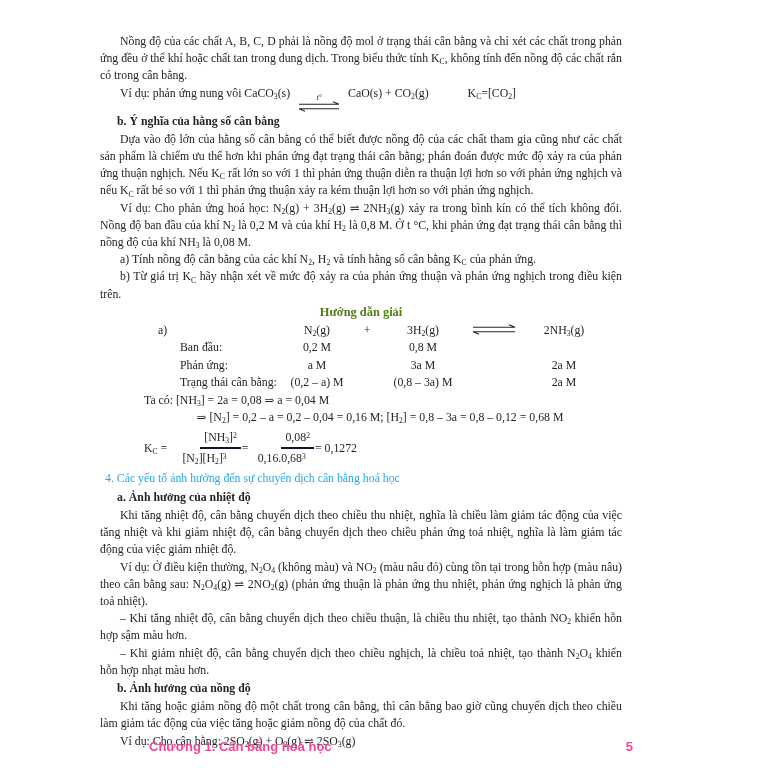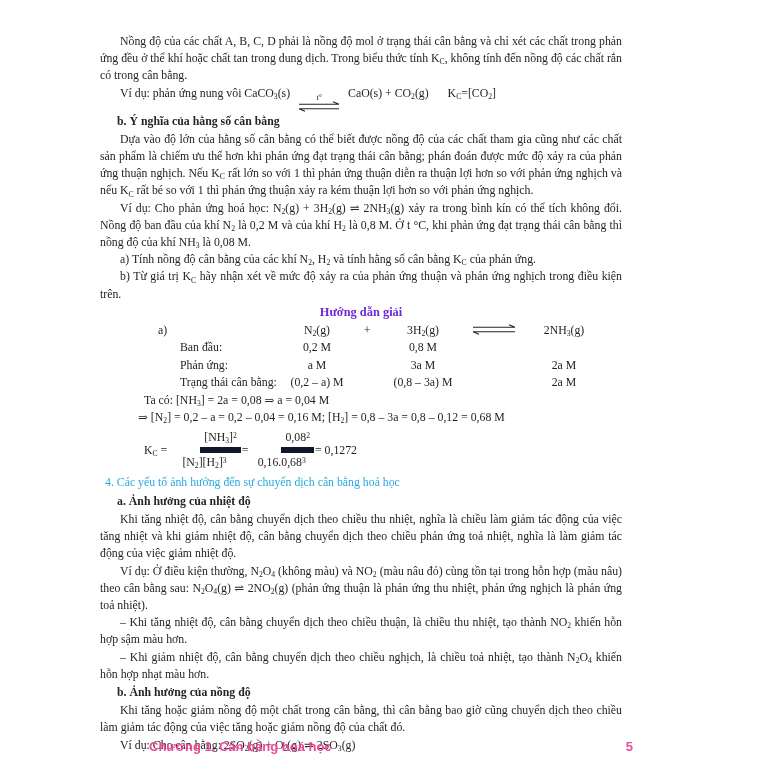--- a/index.html
+++ b/index.html
@@ -19,40 +19,40 @@
     left:100px;right:158px;top:33px;
     text-align:justify;
   }
   p{margin:0;}
   .para{text-indent:20px;}
   sub,sup{font-size:0.65em;line-height:0;}
   sub{vertical-align:baseline;position:relative;top:0.28em;}
   sup{vertical-align:baseline;position:relative;top:-0.45em;}
   .h-sub{font-weight:bold;text-indent:0;padding-left:17px;margin:1px 0;}
   .h-main{font-weight:normal;color:#29a8e0;text-indent:0;padding-left:5px;margin:1px 0;text-align:left;}
-  .solution-head{font-weight:bold;color:#6d28d9;text-align:center;text-indent:0;margin:1px 0;font-size:12.4px;}
+  .solution-head{font-weight:bold;color:#4d7c0f;text-align:center;text-indent:0;margin:1px 0;font-size:12.4px;}
   .exline{text-indent:0;padding-left:20px;text-align:left;}
   .workline{text-indent:0;padding-left:44px;text-align:left;}
-  .arrowline{text-indent:0;padding-left:38px;text-align:left;}
-  .kc-tail{display:inline-block;margin-left:16px;}
+  .arrowline{text-indent:0;padding-left:38px;text-align:center;}
+  .kc-tail{display:inline-block;margin-left:36px;}
   
   .arrow-stack{display:inline-flex;flex-direction:column;align-items:center;vertical-align:-3px;margin:0 4px;}
   .arrow-cond{font-size:8px;line-height:7px;font-style:italic;color:#242424;}
   .rev-arrow{display:block;color:#242424;}
   .rev-arrow-inline{vertical-align:-1px;margin:0 2px;color:#242424;}
   
   .sol-table{margin-left:58px;text-align:left;}
   .sol-row{display:grid;grid-template-columns:122px 74px 26px 86px 56px 84px;align-items:center;line-height:17.4px;}
   .sol-row .cell{text-align:center;}
   .sol-row .lbl{text-align:left;padding-left:22px;}
   .sol-row .lbl-first{text-align:left;padding-left:0;}
   
   .formula{display:flex;align-items:center;gap:1px;margin:3px 0 3px 44px;text-align:left;}
   .frac{display:inline-flex;flex-direction:column;align-items:center;text-align:center;}
-  .frac .num{display:block;border-bottom:6px solid #0f172a;padding:0 4px 1px 4px;margin-left:32px;}
+  .frac .num{display:block;border-bottom:2px solid #0f172a;padding:0 4px 1px 4px;margin-left:32px;}
   .frac .den{display:block;padding:1px 4px 0 4px;}
   .footer{
     position:absolute;left:149px;right:147px;top:738px;
     display:flex;justify-content:space-between;align-items:baseline;
     font-family:"Liberation Sans","DejaVu Sans",sans-serif;
     font-weight:bold;font-size:13px;color:#ec4899;
   }
 </style>
 </head>
 <body>

